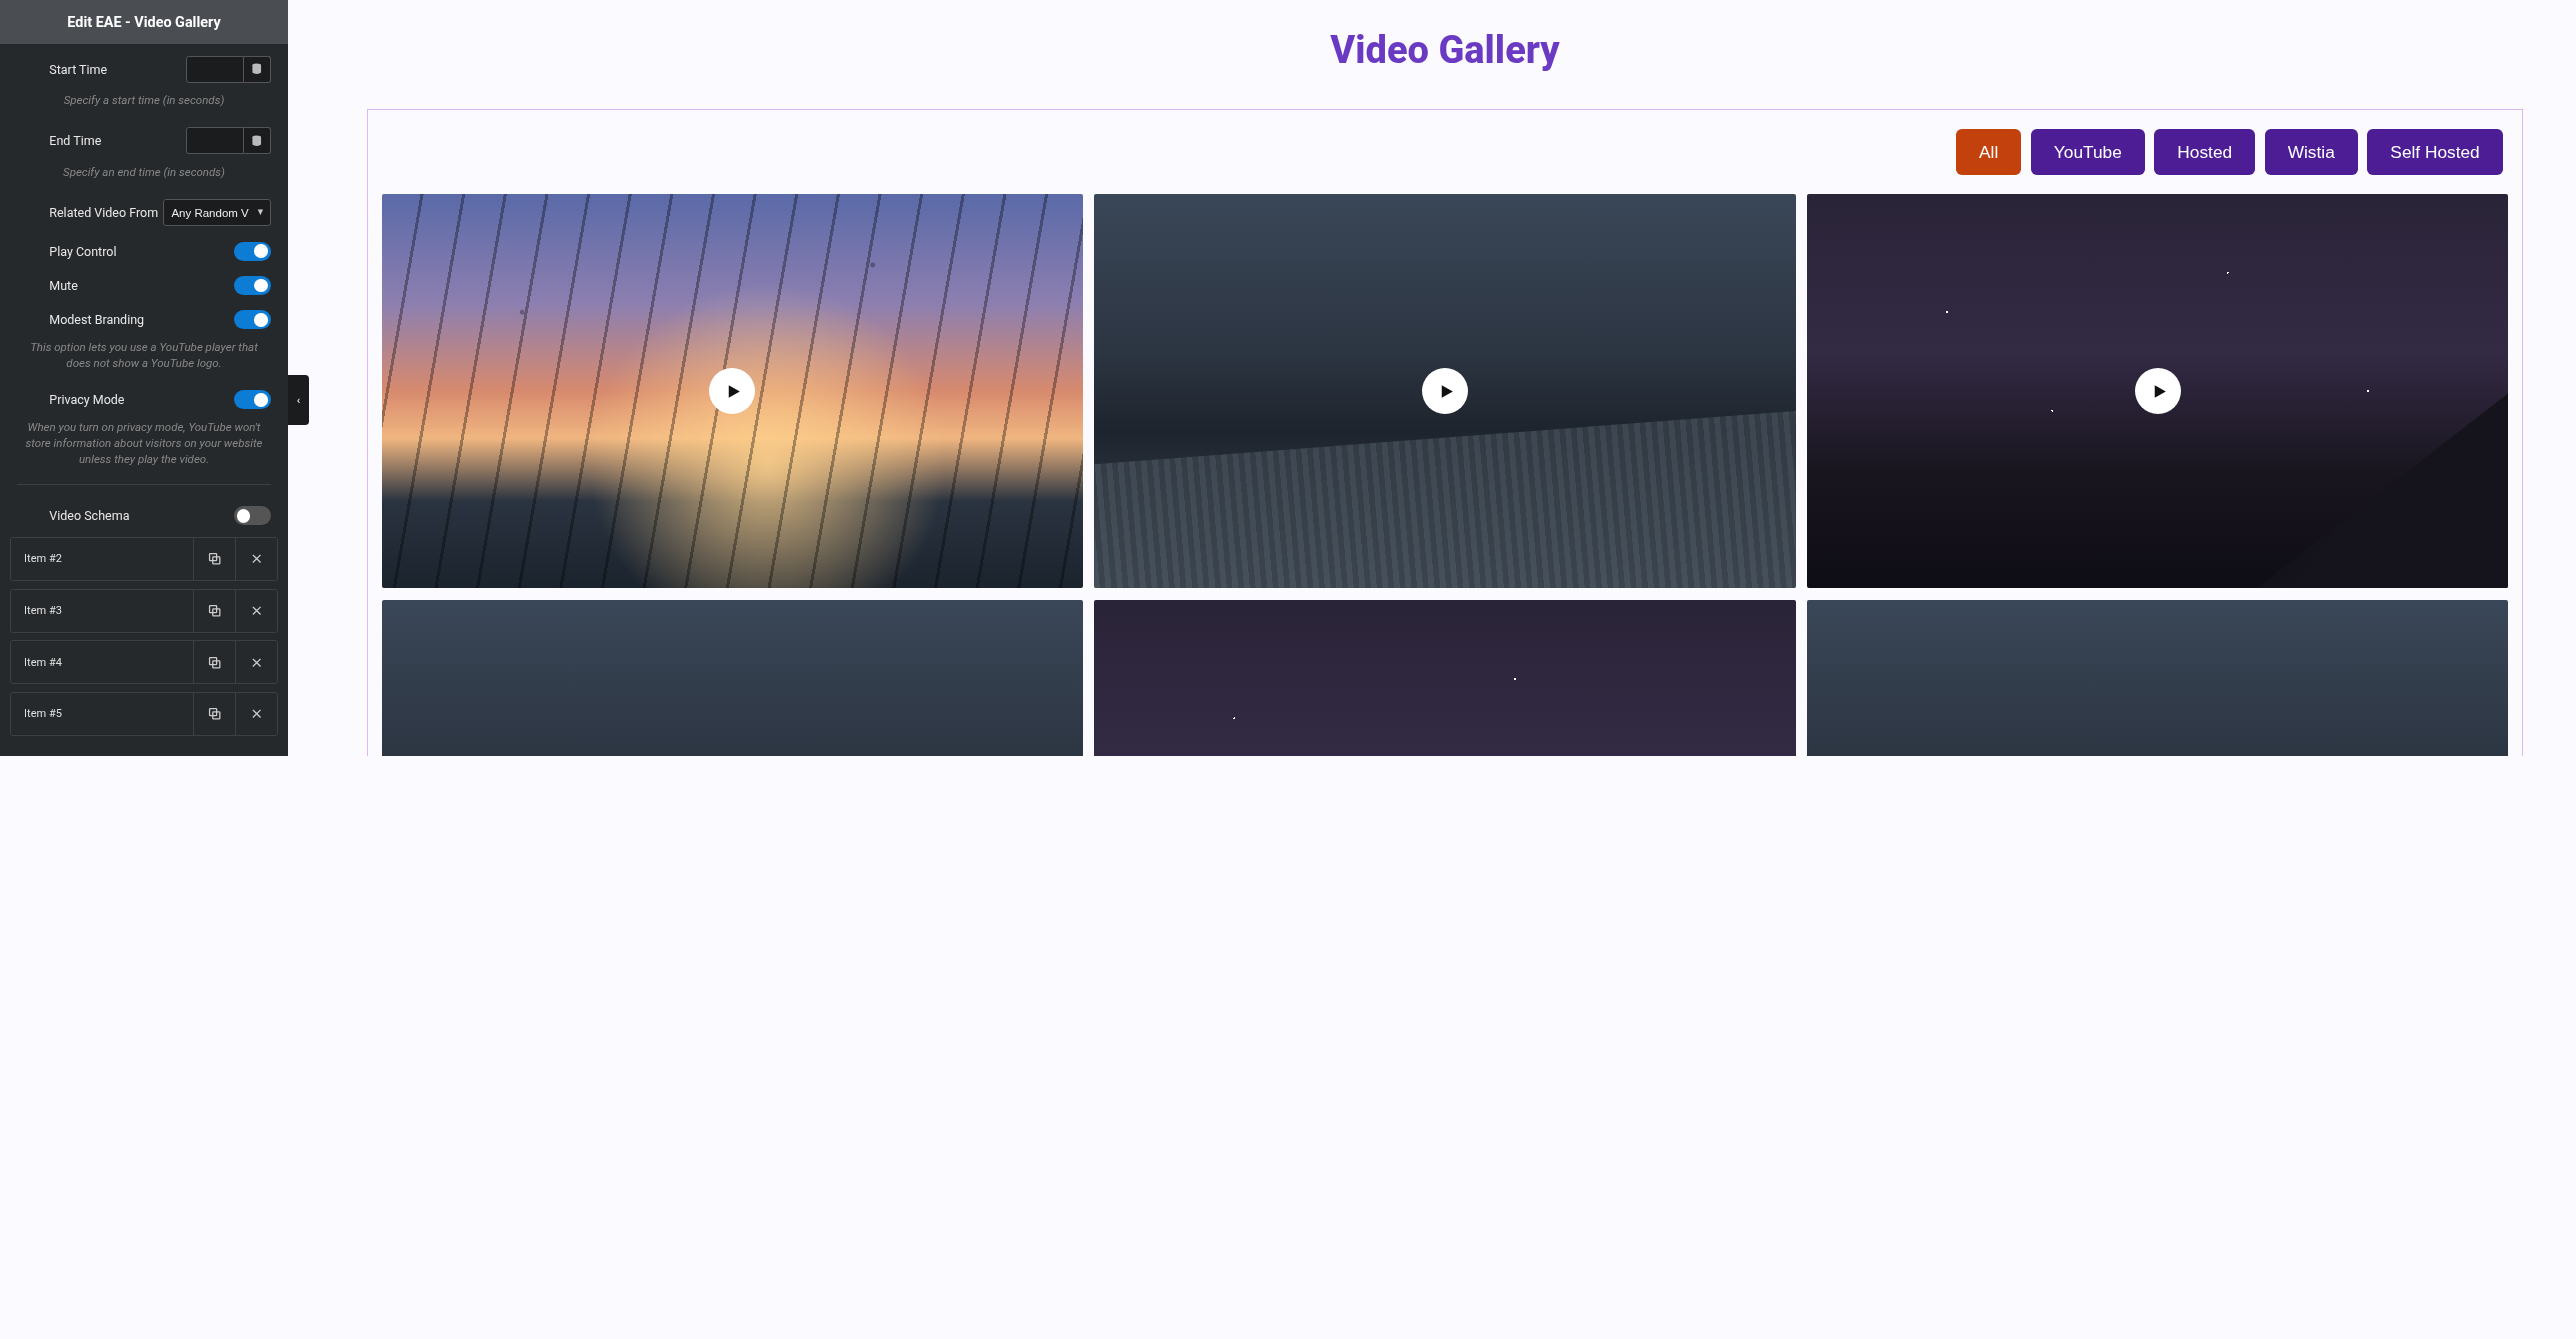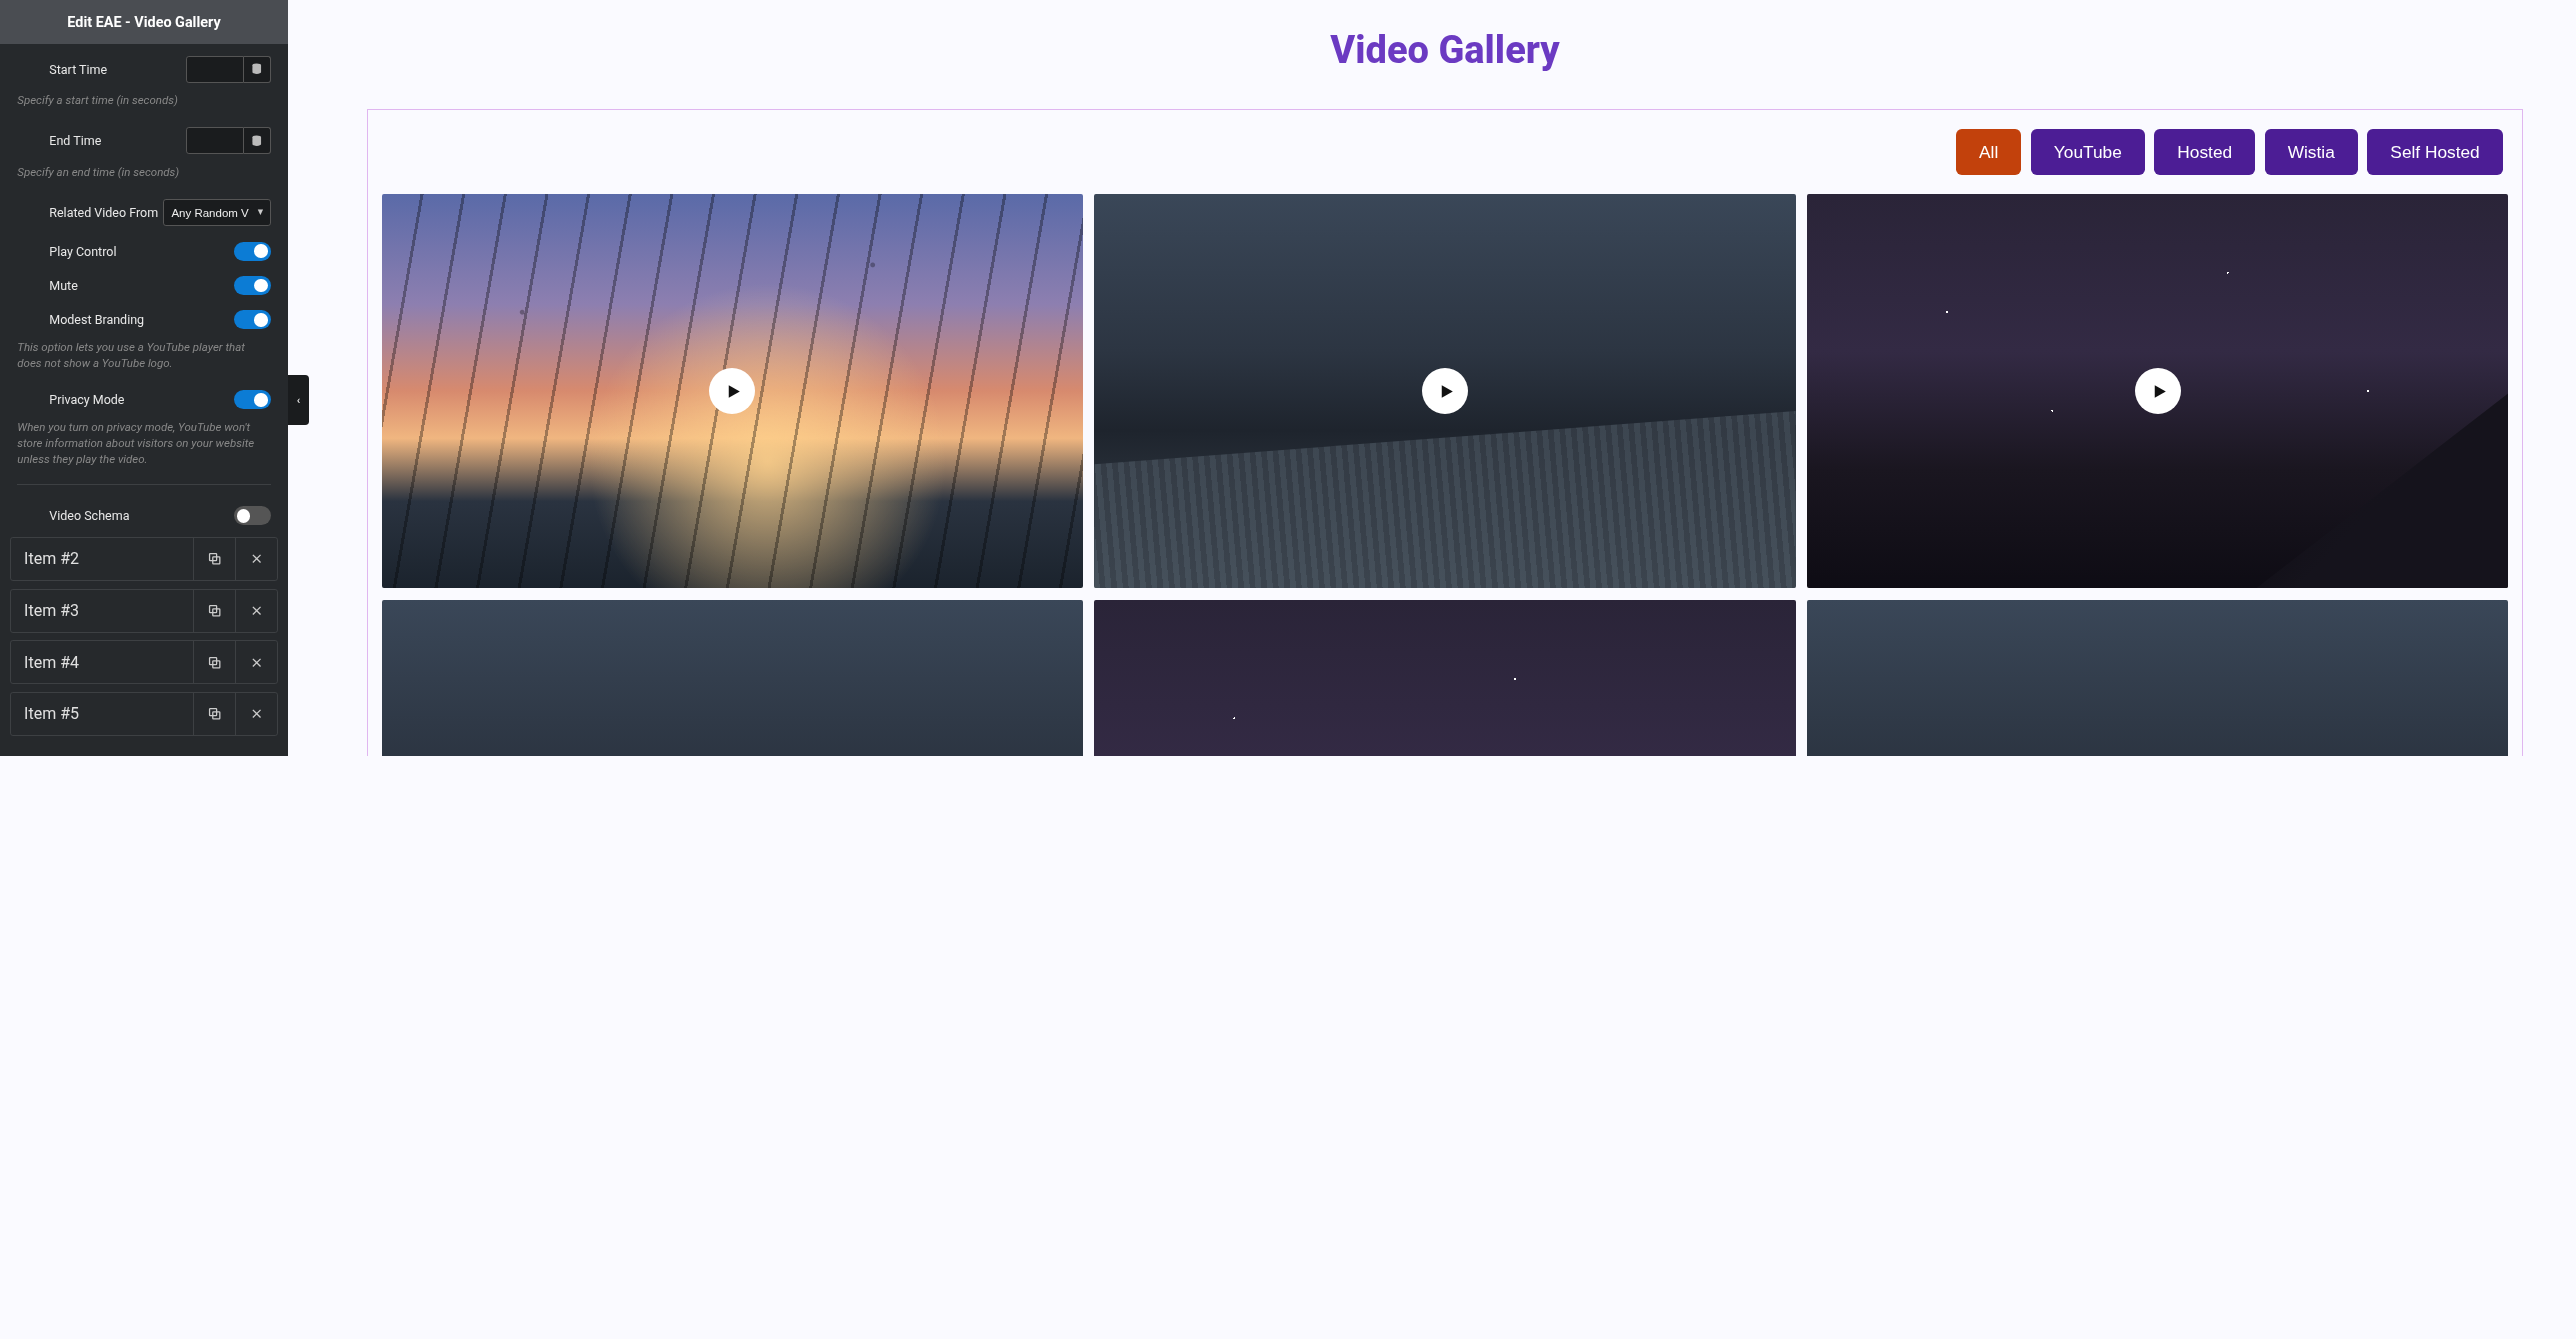--- a/index.html
+++ b/index.html
@@ -12,37 +12,37 @@
 .panel-header { background: #4a4d52; padding: 13.5px; text-align: center; font-weight: 700; font-size: 14.4px; color: #fff; }
 .panel-body { flex: 1; overflow-y: auto; padding: 0 9.6px 9.6px; }
 
 .control-row { display: flex; align-items: center; justify-content: space-between; padding: 11.5px 7.7px 3.8px; font-size: 12.5px; color: #e8e8e8; }
 .control-label { flex: 1; margin-left: 32px; }
 
 .input-group { display: flex; align-items: center; gap: 0; }
 .text-input { width: 58px; height: 27px; background: #1a1c1e; border: 1px solid #555; color: #eee; padding: 0 5.8px; font-size: 11.5px; border-radius: 2.9px 0 0 2.9px; }
 .input-addon { width: 27px; height: 27px; background: #1a1c1e; border: 1px solid #555; border-left: none; display: flex; align-items: center; justify-content: center; border-radius: 0 2.9px 2.9px 0; cursor: pointer; }
 
-.help-text { font-size: 11.5px; font-style: italic; color: #888; padding: 5.8px 7.7px 7.7px; line-height: 1.4; }
+.help-text { font-size: 11.5px; font-style: italic; color: #888; padding: 5.8px 7.7px 7.7px; line-height: 1.4; text-align: center; }
 
 .select-input { width: 108px; height: 27px; background: #1a1c1e; border: 1px solid #555; color: #eee; padding: 0 21px 0 7.7px; font-size: 11.5px; border-radius: 2.9px; appearance: none; position: relative; }
 .select-wrap { position: relative; }
 .select-wrap::after { content: "▾"; position: absolute; right: 7.7px; top: 5.8px; color: #ccc; font-size: 10.6px; pointer-events: none; }
 
 .toggle { width: 37px; height: 19px; border-radius: 9.6px; position: relative; cursor: pointer; transition: .15s; }
 .toggle.on { background: #0c7cd5; }
 .toggle.off { background: #555; }
 .toggle::after { content: ""; position: absolute; width: 13.5px; height: 13.5px; border-radius: 50%; background: #fff; top: 2.9px; transition: .15s; }
 .toggle.on::after { right: 2.9px; }
 .toggle.off::after { left: 2.9px; }
 
 .divider { height: 1px; background: #3d4043; margin: 9.6px 7.7px; }
 
 .item-row { display: flex; align-items: center; border: 1px solid #3d4043; margin: 7.7px 0 0; border-radius: 2.9px; height: 44px; }
-.item-label { flex: 1; padding: 0 13.5px; font-size: 16px; cursor: pointer; }
+.item-label { flex: 1; padding: 0 13.5px; font-size: 11px; cursor: pointer; }
 .item-btn { width: 42px; height: 42px; border-left: 1px solid #3d4043; display: flex; align-items: center; justify-content: center; cursor: pointer; color: #ccc; }
 .item-btn svg { width: 15.4px; height: 15.4px; }
 
 
 .collapse-handle { position: absolute; left: 288px; top: 375px; width: 21px; height: 50px; background: #1a1c1e; border-radius: 0 3.8px 3.8px 0; display: flex; align-items: center; justify-content: center; color: #fff; cursor: pointer; font-size: 11.5px; }
 
 
 .canvas { flex: 1; padding: 28px 53px; overflow: auto; }
 .page-title { text-align: center; font-size: 38px; font-weight: 800; color: #6b3ac2; margin-bottom: 37px; }
 

